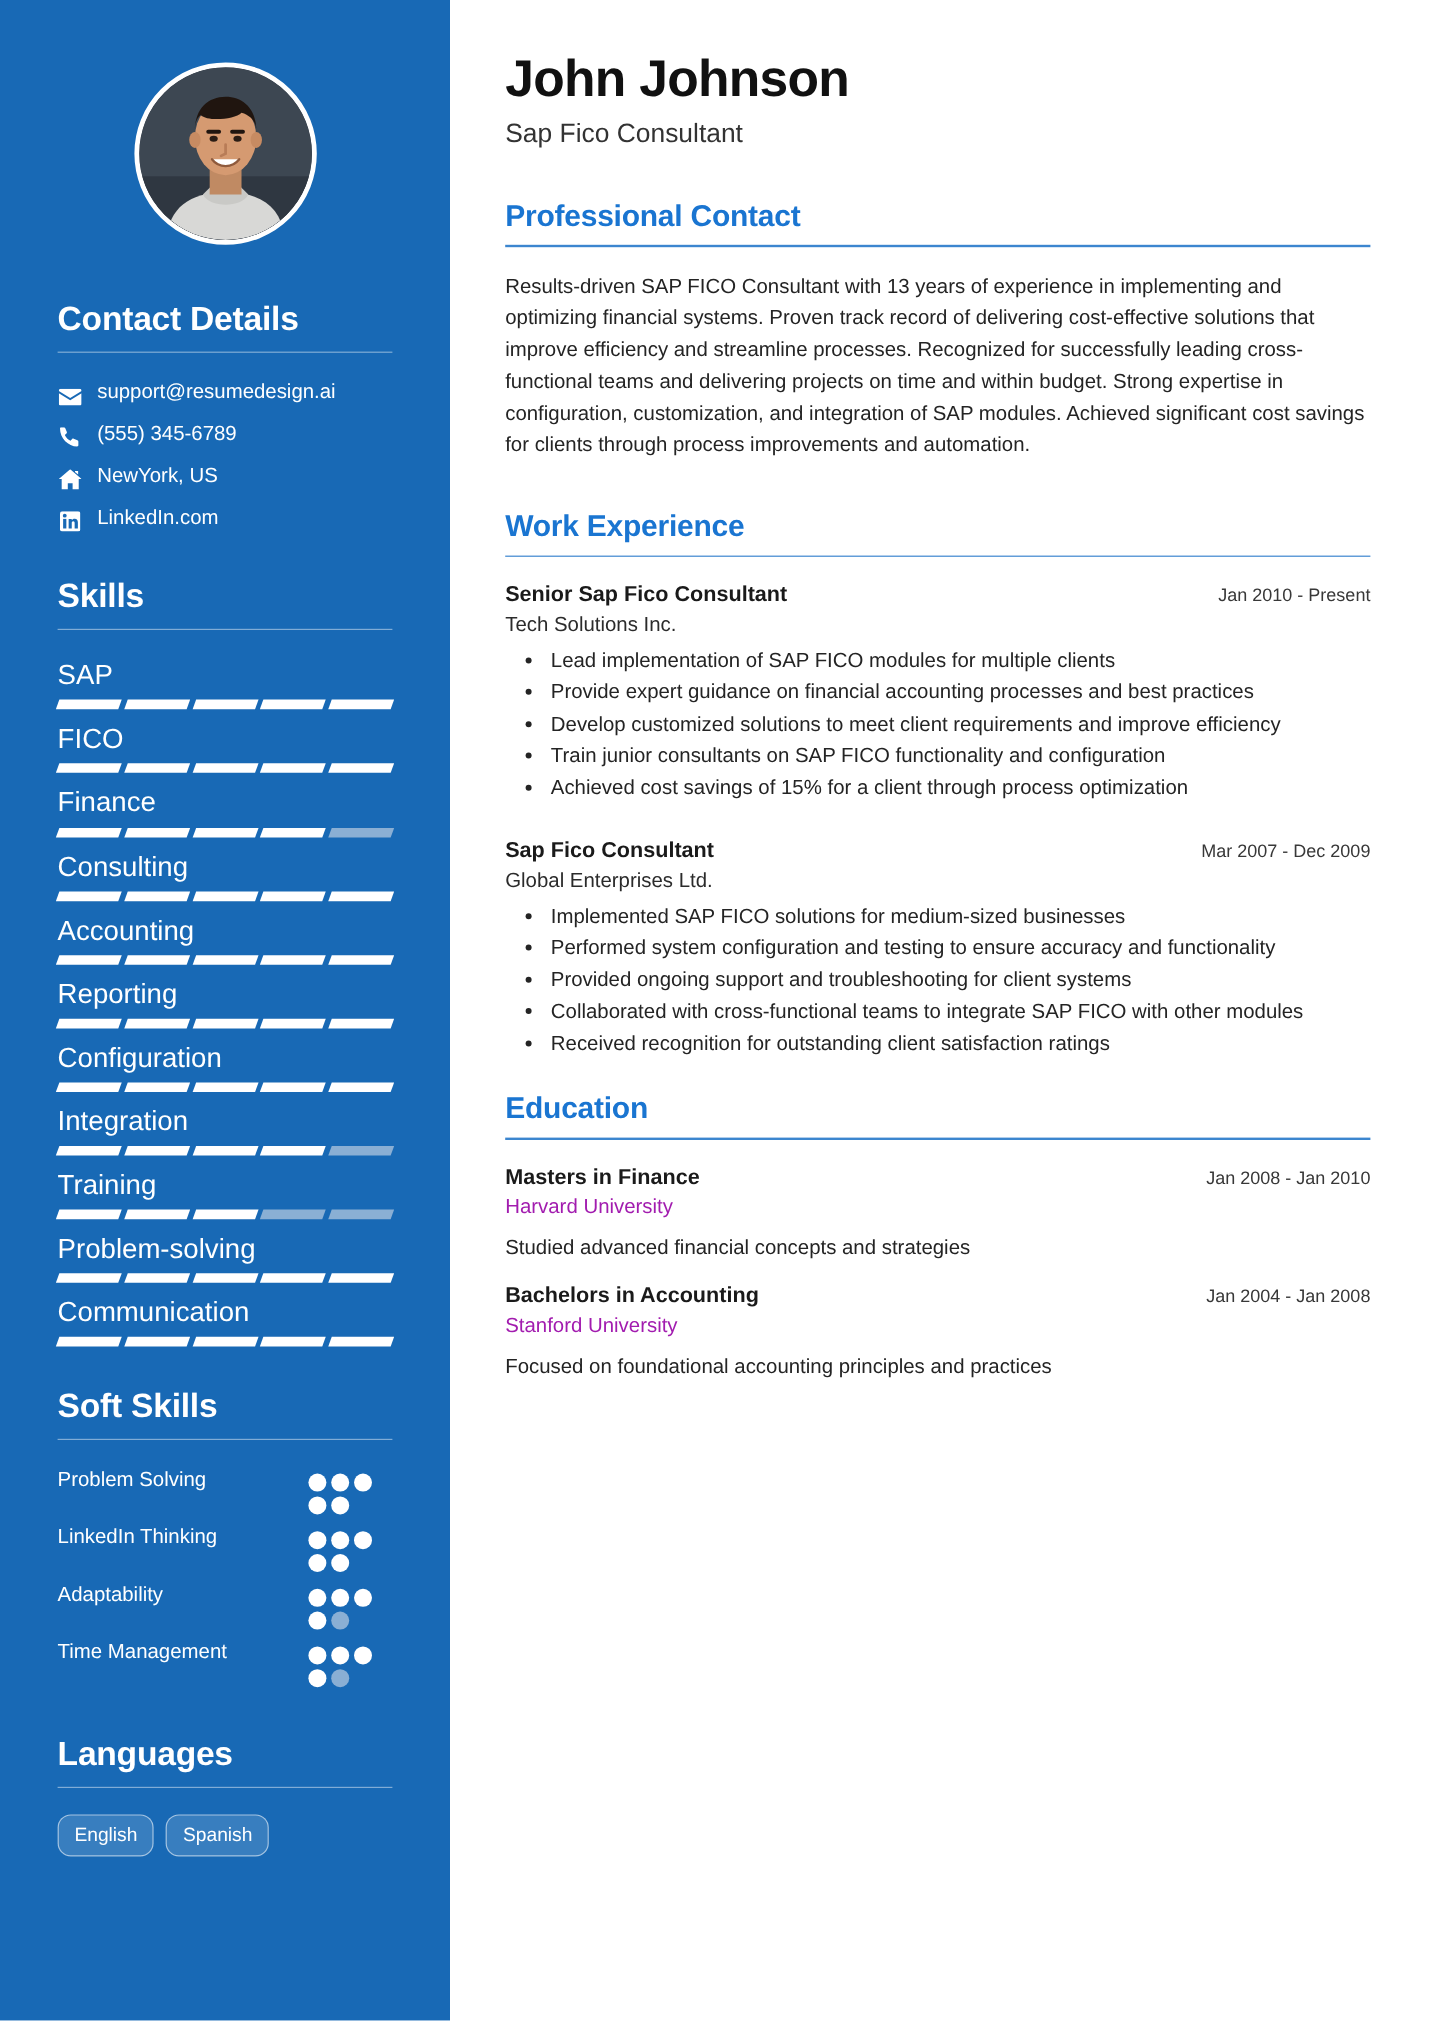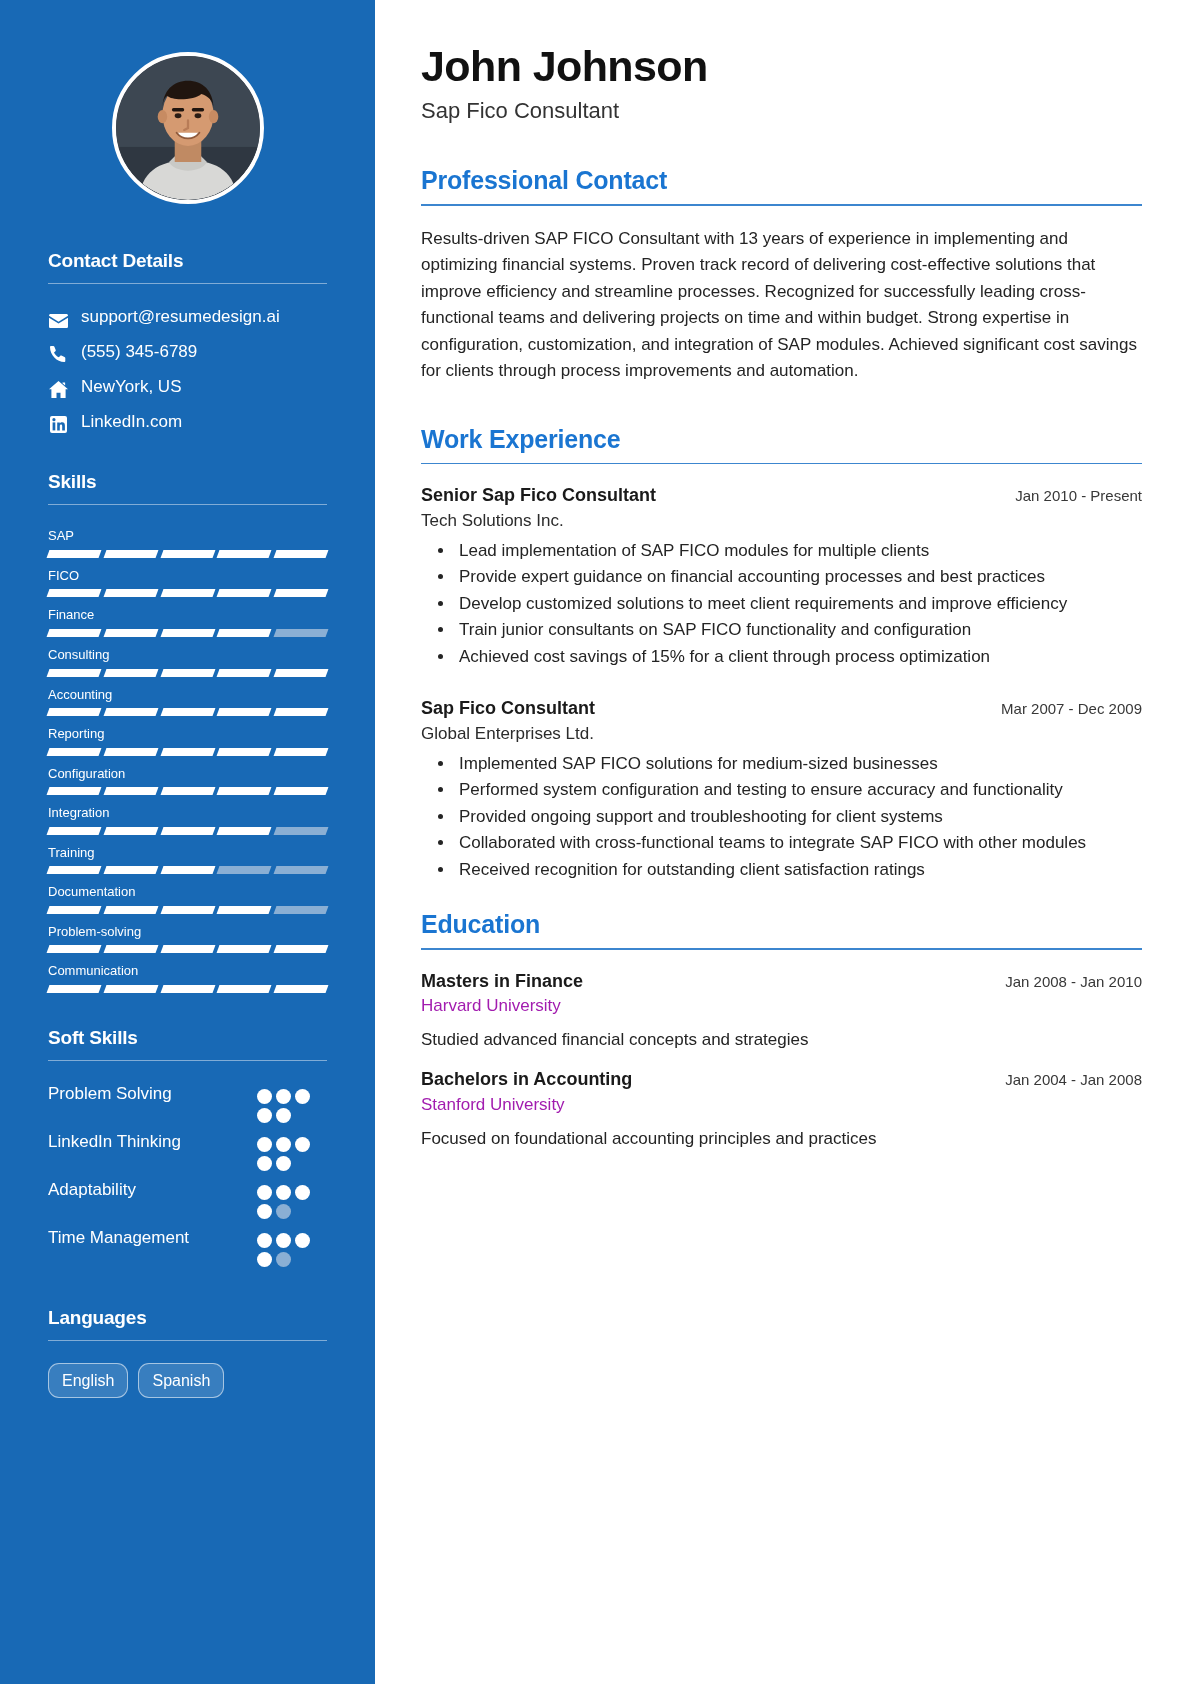--- a/index.html
+++ b/index.html
@@ -39,21 +39,21 @@
     height: 152px;
     border-radius: 50%;
     border: 4px solid #ffffff;
     overflow: hidden;
     position: relative;
     background: #3a4450;
   }
   .avatar svg { display: block; width: 100%; height: 100%; }
 
   .side-heading {
-    font-size: 19px;
+    font-size: 28px;
     font-weight: bold;
     letter-spacing: -0.2px;
     color: #ffffff;
     margin-bottom: 11px;
   }
   .side-rule {
     height: 1px;
     background: rgba(255,255,255,0.45);
     margin-bottom: 22px;
   }
@@ -73,21 +73,21 @@
     flex: 0 0 20px;
     display: flex;
     align-items: center;
     justify-content: center;
   }
   .contact-ico svg { display: block; }
 
   .skills-block { margin-bottom: 34px; }
   .skill-item { margin-bottom: 2px; }
   .skill-name {
-    font-size: 13px;
+    font-size: 23px;
     color: #ffffff;
     margin-bottom: 5px;
     line-height: 1.35;
   }
   .skill-bar {
     display: flex;
     gap: 5px;
     margin-bottom: 9px;
   }
   .seg {
@@ -438,30 +438,20 @@
             <div class="skill-name">Training</div>
             <div class="skill-bar">
               <span class="seg"></span>
               <span class="seg"></span>
               <span class="seg"></span>
               <span class="seg dim"></span>
               <span class="seg dim"></span>
             </div>
           </div>
           <div class="skill-item">
-            <div class="skill-name">Documentation</div>
-            <div class="skill-bar">
-              <span class="seg"></span>
-              <span class="seg"></span>
-              <span class="seg"></span>
-              <span class="seg"></span>
-              <span class="seg dim"></span>
-            </div>
-          </div>
-          <div class="skill-item">
             <div class="skill-name">Problem-solving</div>
             <div class="skill-bar">
               <span class="seg"></span>
               <span class="seg"></span>
               <span class="seg"></span>
               <span class="seg"></span>
               <span class="seg"></span>
             </div>
           </div>
           <div class="skill-item">

